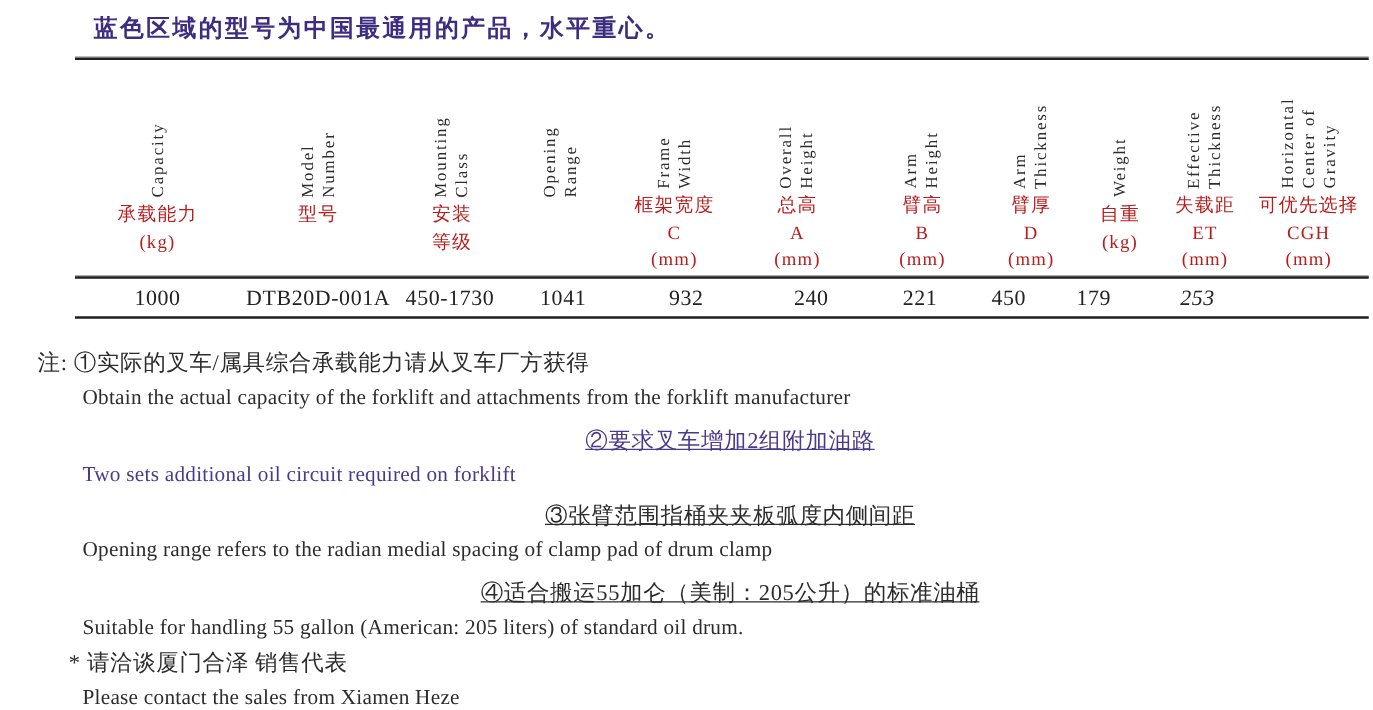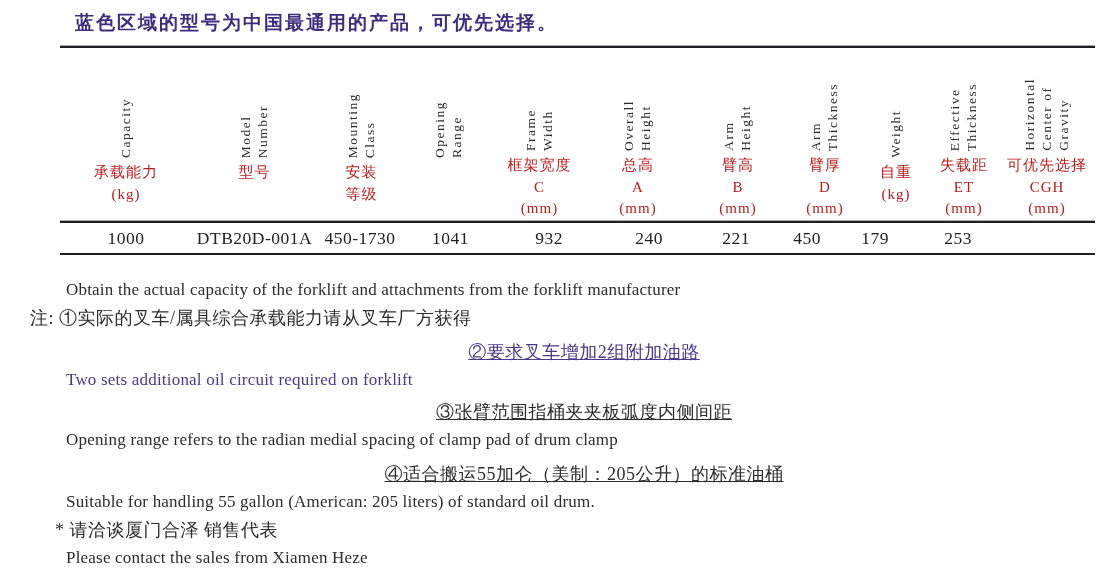--- a/index.html
+++ b/index.html
@@ -87,21 +87,21 @@
   .note.cn{padding-left:70px;text-decoration:underline;}
   .note.en{padding-left:66px;font-size:17px;letter-spacing:0.2px;}
   .note.star{padding-left:55px;}
   .note.purple{color:var(--note-purple);}
   .note.gap{margin-top:6px;}
 </style>
 </head>
 <body>
 
 <div class="doc">
-  <div class="title">蓝色区域的型号为中国最通用的产品，可优先选择。</div>
+  <div class="title">蓝色区域的型号为中国最通用的产品，水平重心。</div>
 
   <div class="spec-table">
     <div class="rule-double"></div>
     <div class="header-row">
   <div class="col" style="width: 132px;">
     <div class="rot-wrap">
       <div class="rot">Capacity</div>
     </div>
     <div class="cn">承载能力
 (kg)</div>
@@ -214,29 +214,29 @@
   <div class="cell" style="width: 102px;">932</div>
 
   <div class="cell" style="width: 98px;">240</div>
 
   <div class="cell" style="width: 76px;">221</div>
 
   <div class="cell" style="width: 66px;">450</div>
 
   <div class="cell" style="width: 70px;">179</div>
 
-  <div class="cell" style="width: 96px;">253</div>
+  <div class="cell" style="width: 96px; font-style: italic;">253</div>
 </div>
   </div>
 
   <div class="notes">
+  <div class="note label">注: ①实际的叉车/属具综合承载能力请从叉车厂方获得</div>
+
   <div class="note en">Obtain the actual capacity of the forklift and attachments from the forklift manufacturer</div>
 
-  <div class="note label">注: ①实际的叉车/属具综合承载能力请从叉车厂方获得</div>
-
   <div class="note cn purple gap">②要求叉车增加2组附加油路</div>
 
   <div class="note en purple">Two sets additional oil circuit required on forklift</div>
 
   <div class="note cn">③张臂范围指桶夹夹板弧度内侧间距</div>
 
   <div class="note en">Opening range refers to the radian medial spacing of clamp pad of drum clamp</div>
 
   <div class="note cn gap">④适合搬运55加仑（美制：205公升）的标准油桶</div>
 

